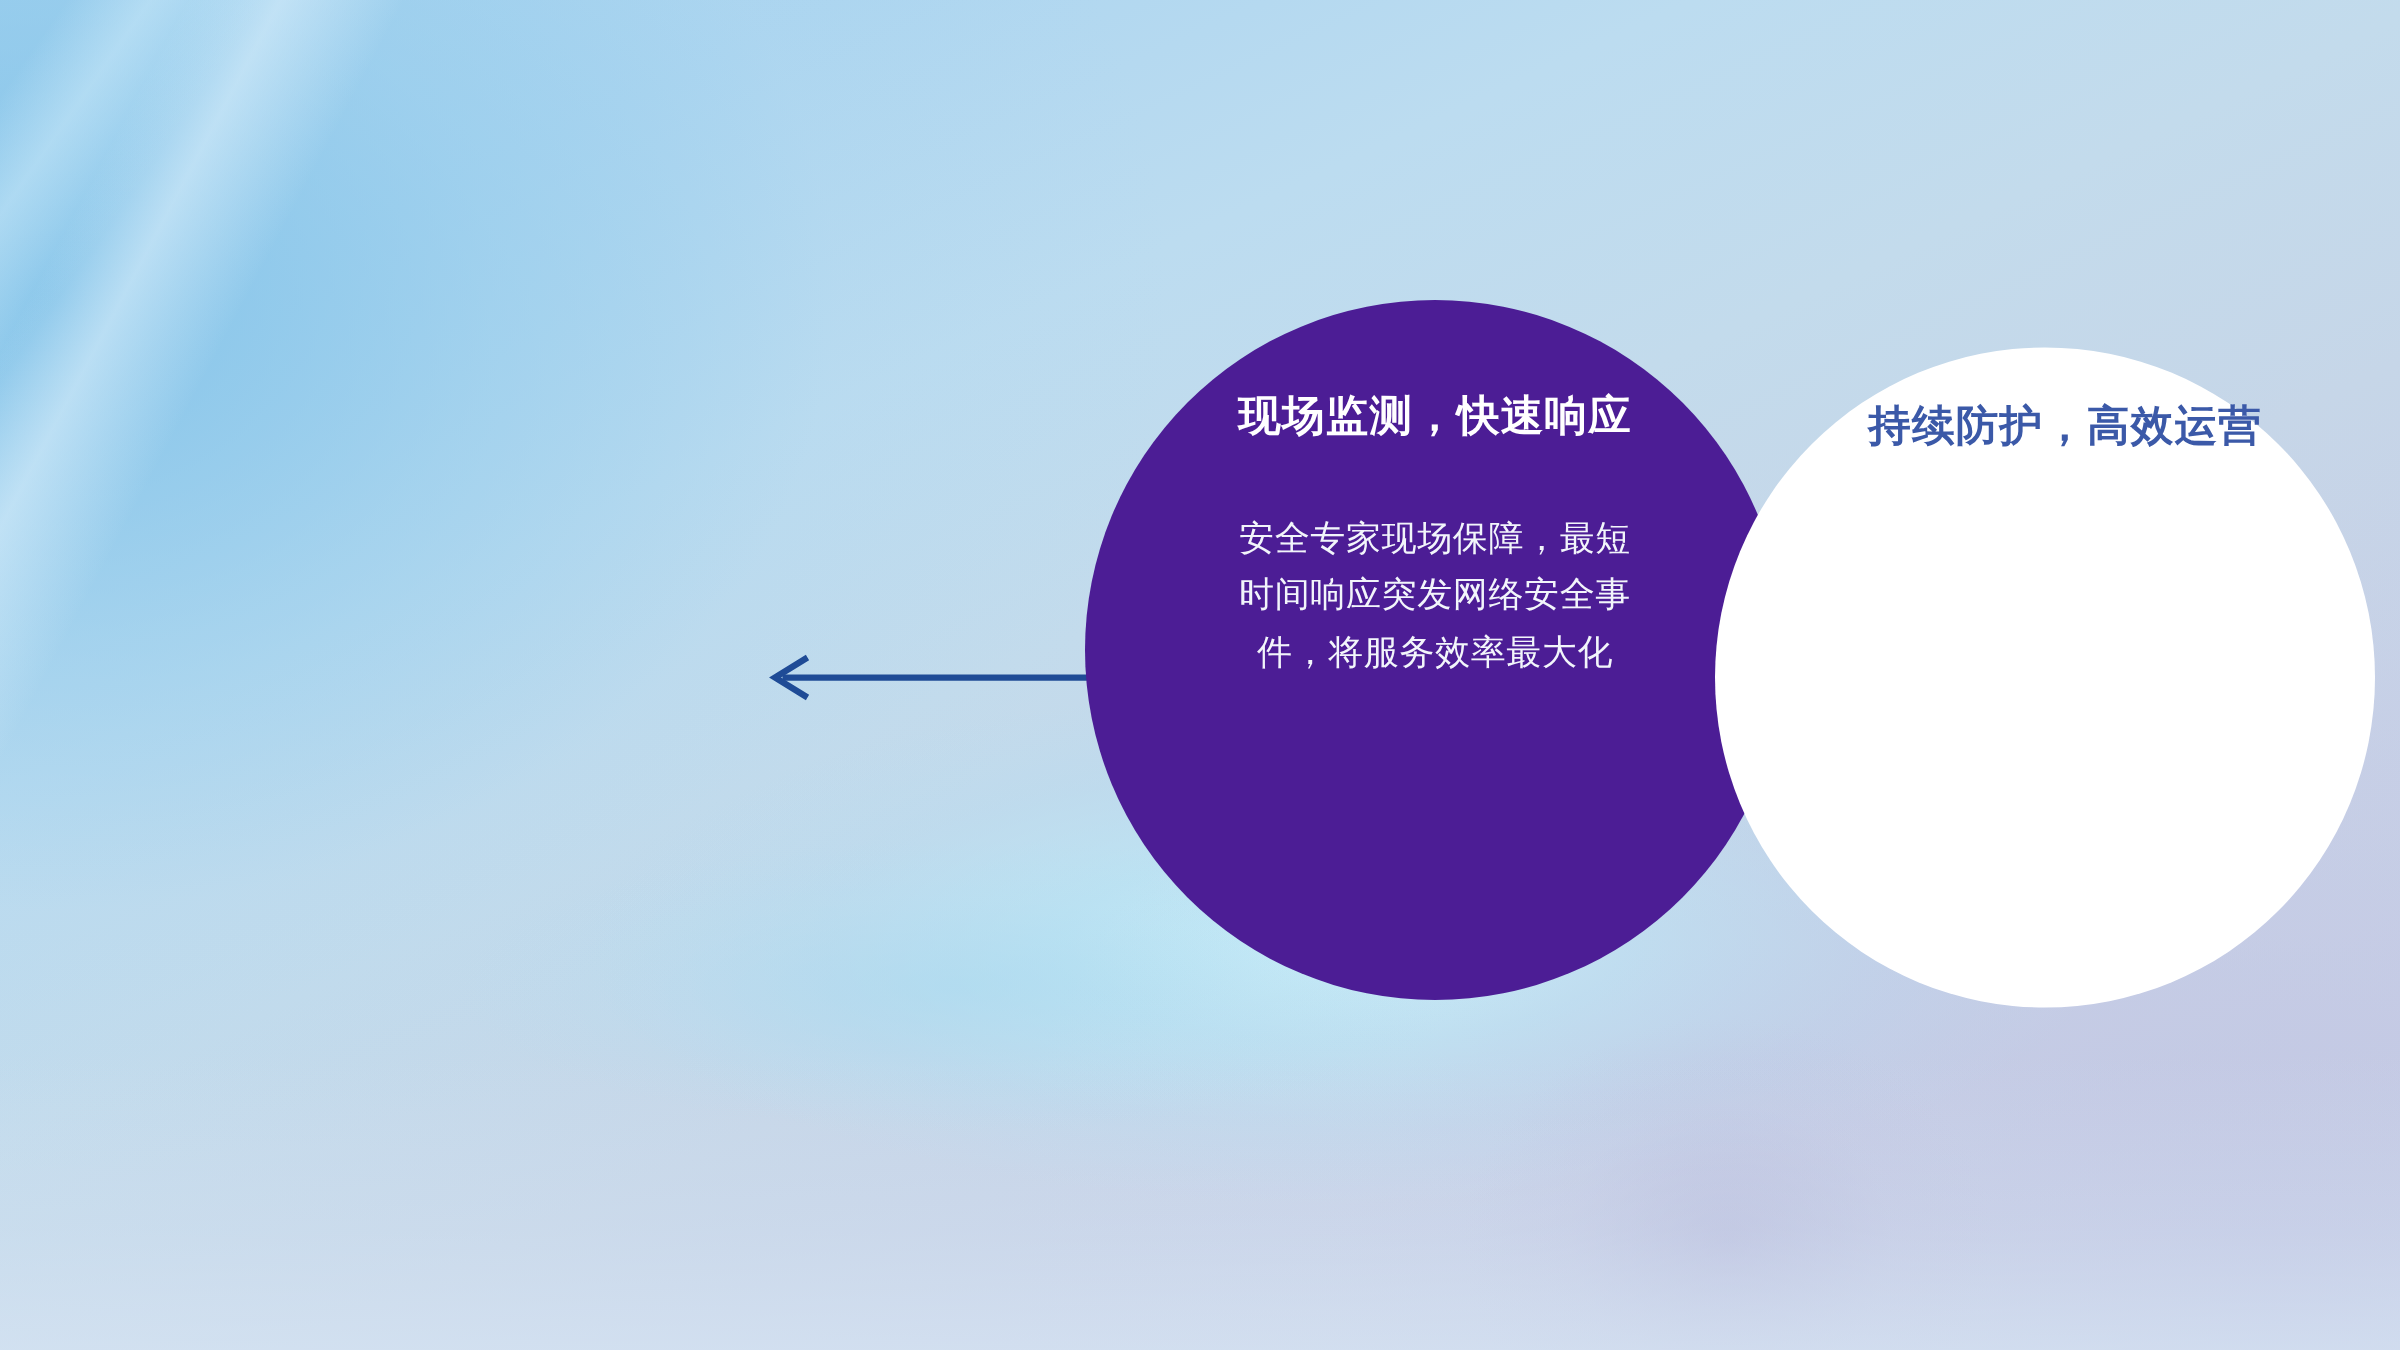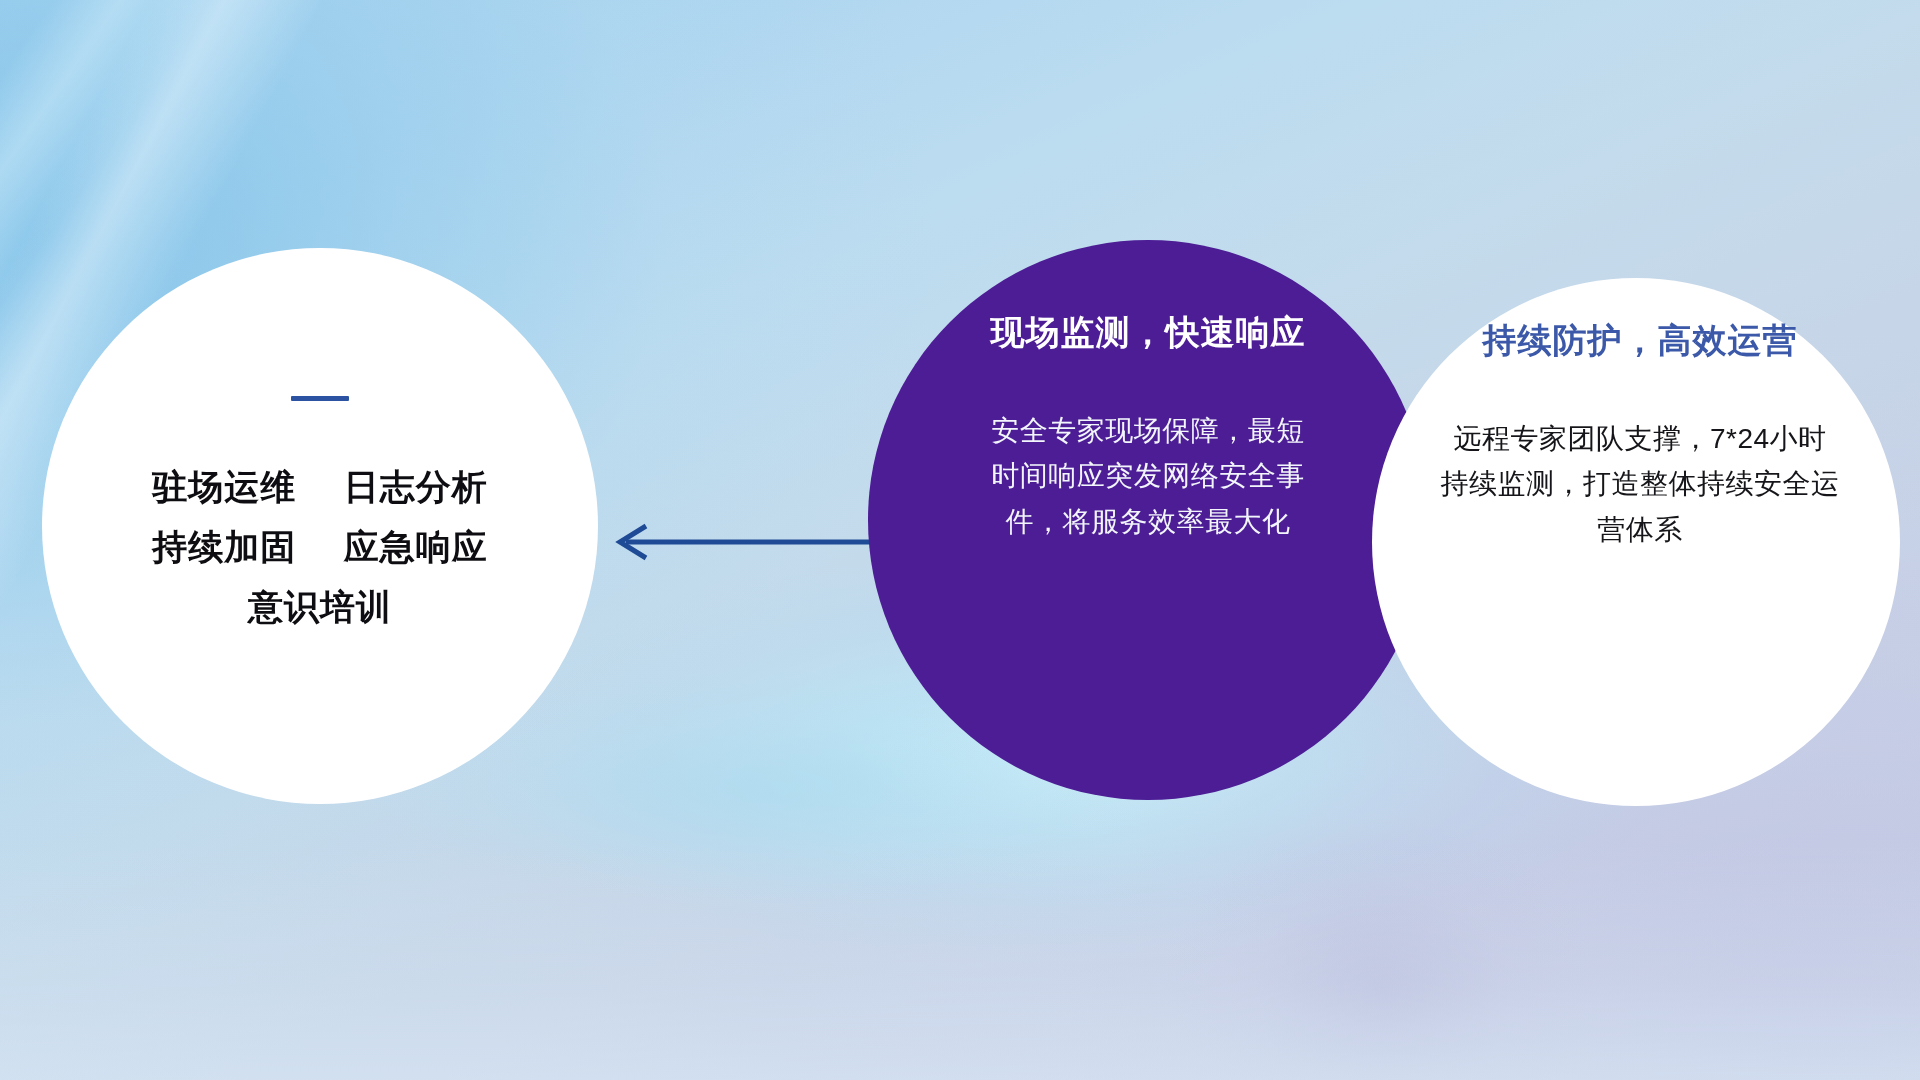--- a/index.html
+++ b/index.html
@@ -196,21 +196,21 @@
     color: #f2f5fb;
     font-size: 28px;
     line-height: 1.62;
     text-align: center;
     letter-spacing: 0.5px;
   }
 
   
   .right-inner {
     position: absolute;
-    left: 4px;
+    left: 16px;
     top: 0;
     width: 100%;
     height: 100%;
     display: flex;
     flex-direction: column;
     align-items: center;
   }
   .right-title {
     margin-top: 40px;
     color: #3b59a8;
@@ -254,48 +254,27 @@
   <div class="bg-layer bg-br2"></div>
   <div class="bg-layer bg-bottom"></div>
 
   <div class="arrow-wrap">
     <svg width="320" height="70" viewBox="0 0 320 70">
       <line x1="318" y1="30" x2="26" y2="30" stroke="#1f4b96" stroke-width="5"></line>
       <polyline points="46,14 20,30 46,46" fill="none" stroke="#1f4b96" stroke-width="5" stroke-linecap="butt" stroke-linejoin="miter"></polyline>
     </svg>
   </div>
 
-  <div class="circle circle-left">
-    <div class="left-inner">
-      <div class="left-dash"></div>
-      <div class="left-lines">
-        <div class="lrow">
-          <span>驻场运维</span>
-          <span class="gap"></span>
-          <span>日志分析</span>
-        </div>
-        <div class="lrow">
-          <span>持续加固</span>
-          <span class="gap"></span>
-          <span>应急响应</span>
-        </div>
-        <div class="lrow">
-          <span>意识培训</span>
-        </div>
-      </div>
-    </div>
-  </div>
 
   <div class="circle circle-center">
     <div class="center-inner">
       <div class="center-title">现场监测，快速响应</div>
       <div class="center-body">安全专家现场保障，最短时间响应突发网络安全事件，将服务效率最大化</div>
     </div>
   </div>
 
   <div class="circle circle-right">
     <div class="right-inner">
       <div class="right-title">持续防护，高效运营</div>
-      <div class="right-body">远程专家团队支撑，7*24小时持续监测，打造整体持续安全运营体系</div>
     </div>
   </div>
 
 </div>
 
 </body></html>

